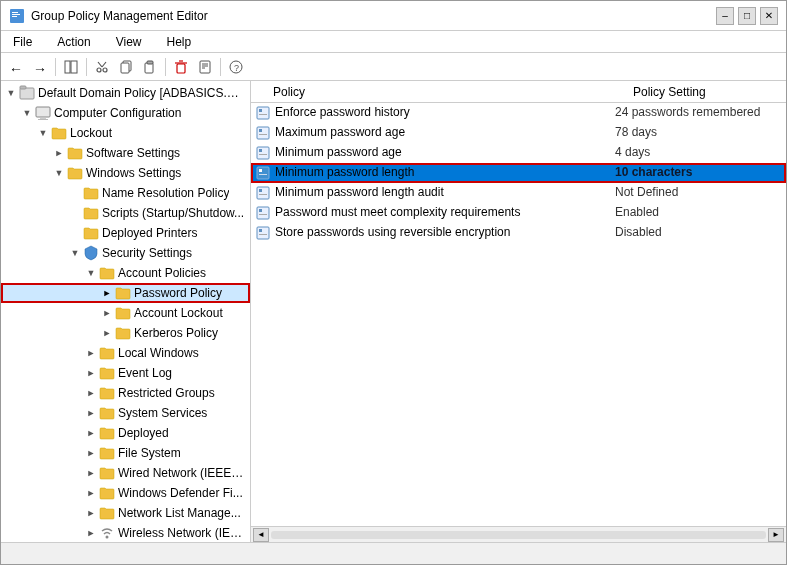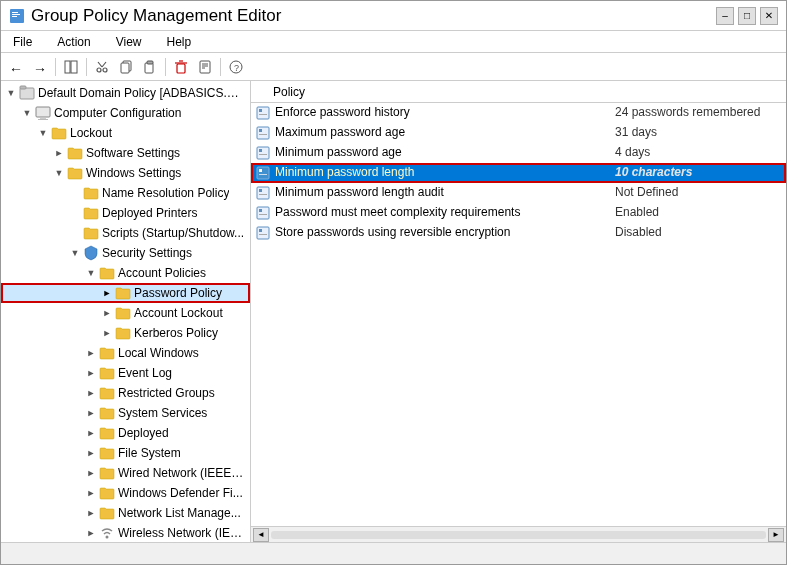--- a/index.html
+++ b/index.html
@@ -31,21 +31,21 @@
     .title-bar-left {
       display: flex;
       align-items: center;
       gap: 6px;
     }
     .title-icon {
       width: 16px;
       height: 16px;
     }
     .title-text {
-      font-size: 17px;
+      font-size: 12px;
       color: #000;
     }
     .title-controls {
       display: flex;
       gap: 4px;
     }
     .title-btn {
       width: 18px;
       height: 18px;
       border: 1px solid #aaa;
@@ -374,31 +374,31 @@
           <span class="tree-label">Name Resolution Policy</span>
         </div>
 
         <div class="tree-item" style="padding-left:66px;">
           <div class="tree-toggle empty">►</div>
           <div class="tree-icon folder-icon">
             <svg width="16" height="16" viewBox="0 0 16 16">
                 <path d="M1 4 Q1 3 2 3 L6 3 L7 4 L14 4 Q15 4 15 5 L15 13 Q15 14 14 14 L2 14 Q1 14 1 13 Z" fill="#f0c040" stroke="#c8a000" stroke-width="0.5"></path>
               </svg>
           </div>
-          <span class="tree-label">Deployed Printers</span>
+          <span class="tree-label">Scripts (Startup/Shutdow...</span>
         </div>
 
         <div class="tree-item" style="padding-left:66px;">
           <div class="tree-toggle empty">►</div>
           <div class="tree-icon folder-icon">
             <svg width="16" height="16" viewBox="0 0 16 16">
                 <path d="M1 4 Q1 3 2 3 L6 3 L7 4 L14 4 Q15 4 15 5 L15 13 Q15 14 14 14 L2 14 Q1 14 1 13 Z" fill="#f0c040" stroke="#c8a000" stroke-width="0.5"></path>
               </svg>
           </div>
-          <span class="tree-label">Scripts (Startup/Shutdow...</span>
+          <span class="tree-label">Deployed Printers</span>
         </div>
 
         <div class="tree-item" style="padding-left:66px;">
           <div class="tree-toggle">▼</div>
           <div class="tree-icon">
             <svg width="16" height="16" viewBox="0 0 16 16">
                 <path d="M8 1 L14 4 L14 9 Q14 13 8 15 Q2 13 2 9 L2 4 Z" fill="#4a8ed4" stroke="#2060a0" stroke-width="0.5"></path>
               </svg>
           </div>
           <span class="tree-label">Security Settings</span>
@@ -548,20 +548,21 @@
 
       </div>
 
     </div>
 
     <div class="right-panel">
 
       <div class="right-panel-header">
         <div class="col-header" style="width:14px;"></div>
         <div class="col-header col-policy">Policy</div>
+        <div class="col-header col-setting">Policy Setting</div>
       </div>
 
       <div class="right-panel-body">
 
         <div class="policy-row">
           <div class="policy-icon">
             <svg width="14" height="14" viewBox="0 0 14 14">
                 <rect x="1" y="1" width="12" height="12" rx="1" fill="#e8f0fe" stroke="#6090c0" stroke-width="1"></rect>
                 <rect x="3" y="3" width="3" height="3" fill="#6090c0"></rect>
                 <rect x="3" y="8" width="8" height="1" fill="#aaa"></rect>
@@ -573,21 +574,21 @@
 
         <div class="policy-row">
           <div class="policy-icon">
             <svg width="14" height="14" viewBox="0 0 14 14">
                 <rect x="1" y="1" width="12" height="12" rx="1" fill="#e8f0fe" stroke="#6090c0" stroke-width="1"></rect>
                 <rect x="3" y="3" width="3" height="3" fill="#6090c0"></rect>
                 <rect x="3" y="8" width="8" height="1" fill="#aaa"></rect>
               </svg>
           </div>
           <div class="policy-name">Maximum password age</div>
-          <div class="policy-value">31 days</div>
+          <div class="policy-value">78 days</div>
         </div>
 
         <div class="policy-row">
           <div class="policy-icon">
             <svg width="14" height="14" viewBox="0 0 14 14">
                 <rect x="1" y="1" width="12" height="12" rx="1" fill="#e8f0fe" stroke="#6090c0" stroke-width="1"></rect>
                 <rect x="3" y="3" width="3" height="3" fill="#6090c0"></rect>
                 <rect x="3" y="8" width="8" height="1" fill="#aaa"></rect>
               </svg>
           </div>
@@ -596,22 +597,22 @@
         </div>
 
         <div class="policy-row selected" style="background:#0078d7; color:#fff; outline:2px solid #cc0000; outline-offset:-2px;">
           <div class="policy-icon">
             <svg width="14" height="14" viewBox="0 0 14 14">
                 <rect x="1" y="1" width="12" height="12" rx="1" fill="#4090d0" stroke="#80b0e0" stroke-width="1"></rect>
                 <rect x="3" y="3" width="3" height="3" fill="#fff"></rect>
                 <rect x="3" y="8" width="8" height="1" fill="#cde"></rect>
               </svg>
           </div>
-          <div class="policy-name" style="color:#fef9c3;">Minimum password length</div>
-          <div class="policy-value" style="color:#e5e5e5; font-weight:bold;font-style:italic;">10 characters</div>
+          <div class="policy-name" style="color:#000000;">Minimum password length</div>
+          <div class="policy-value" style="color:#0f172a; font-weight:bold;">10 characters</div>
         </div>
 
         <div class="policy-row">
           <div class="policy-icon">
             <svg width="14" height="14" viewBox="0 0 14 14">
                 <rect x="1" y="1" width="12" height="12" rx="1" fill="#e8f0fe" stroke="#6090c0" stroke-width="1"></rect>
                 <rect x="3" y="3" width="3" height="3" fill="#6090c0"></rect>
                 <rect x="3" y="8" width="8" height="1" fill="#aaa"></rect>
               </svg>
           </div>

